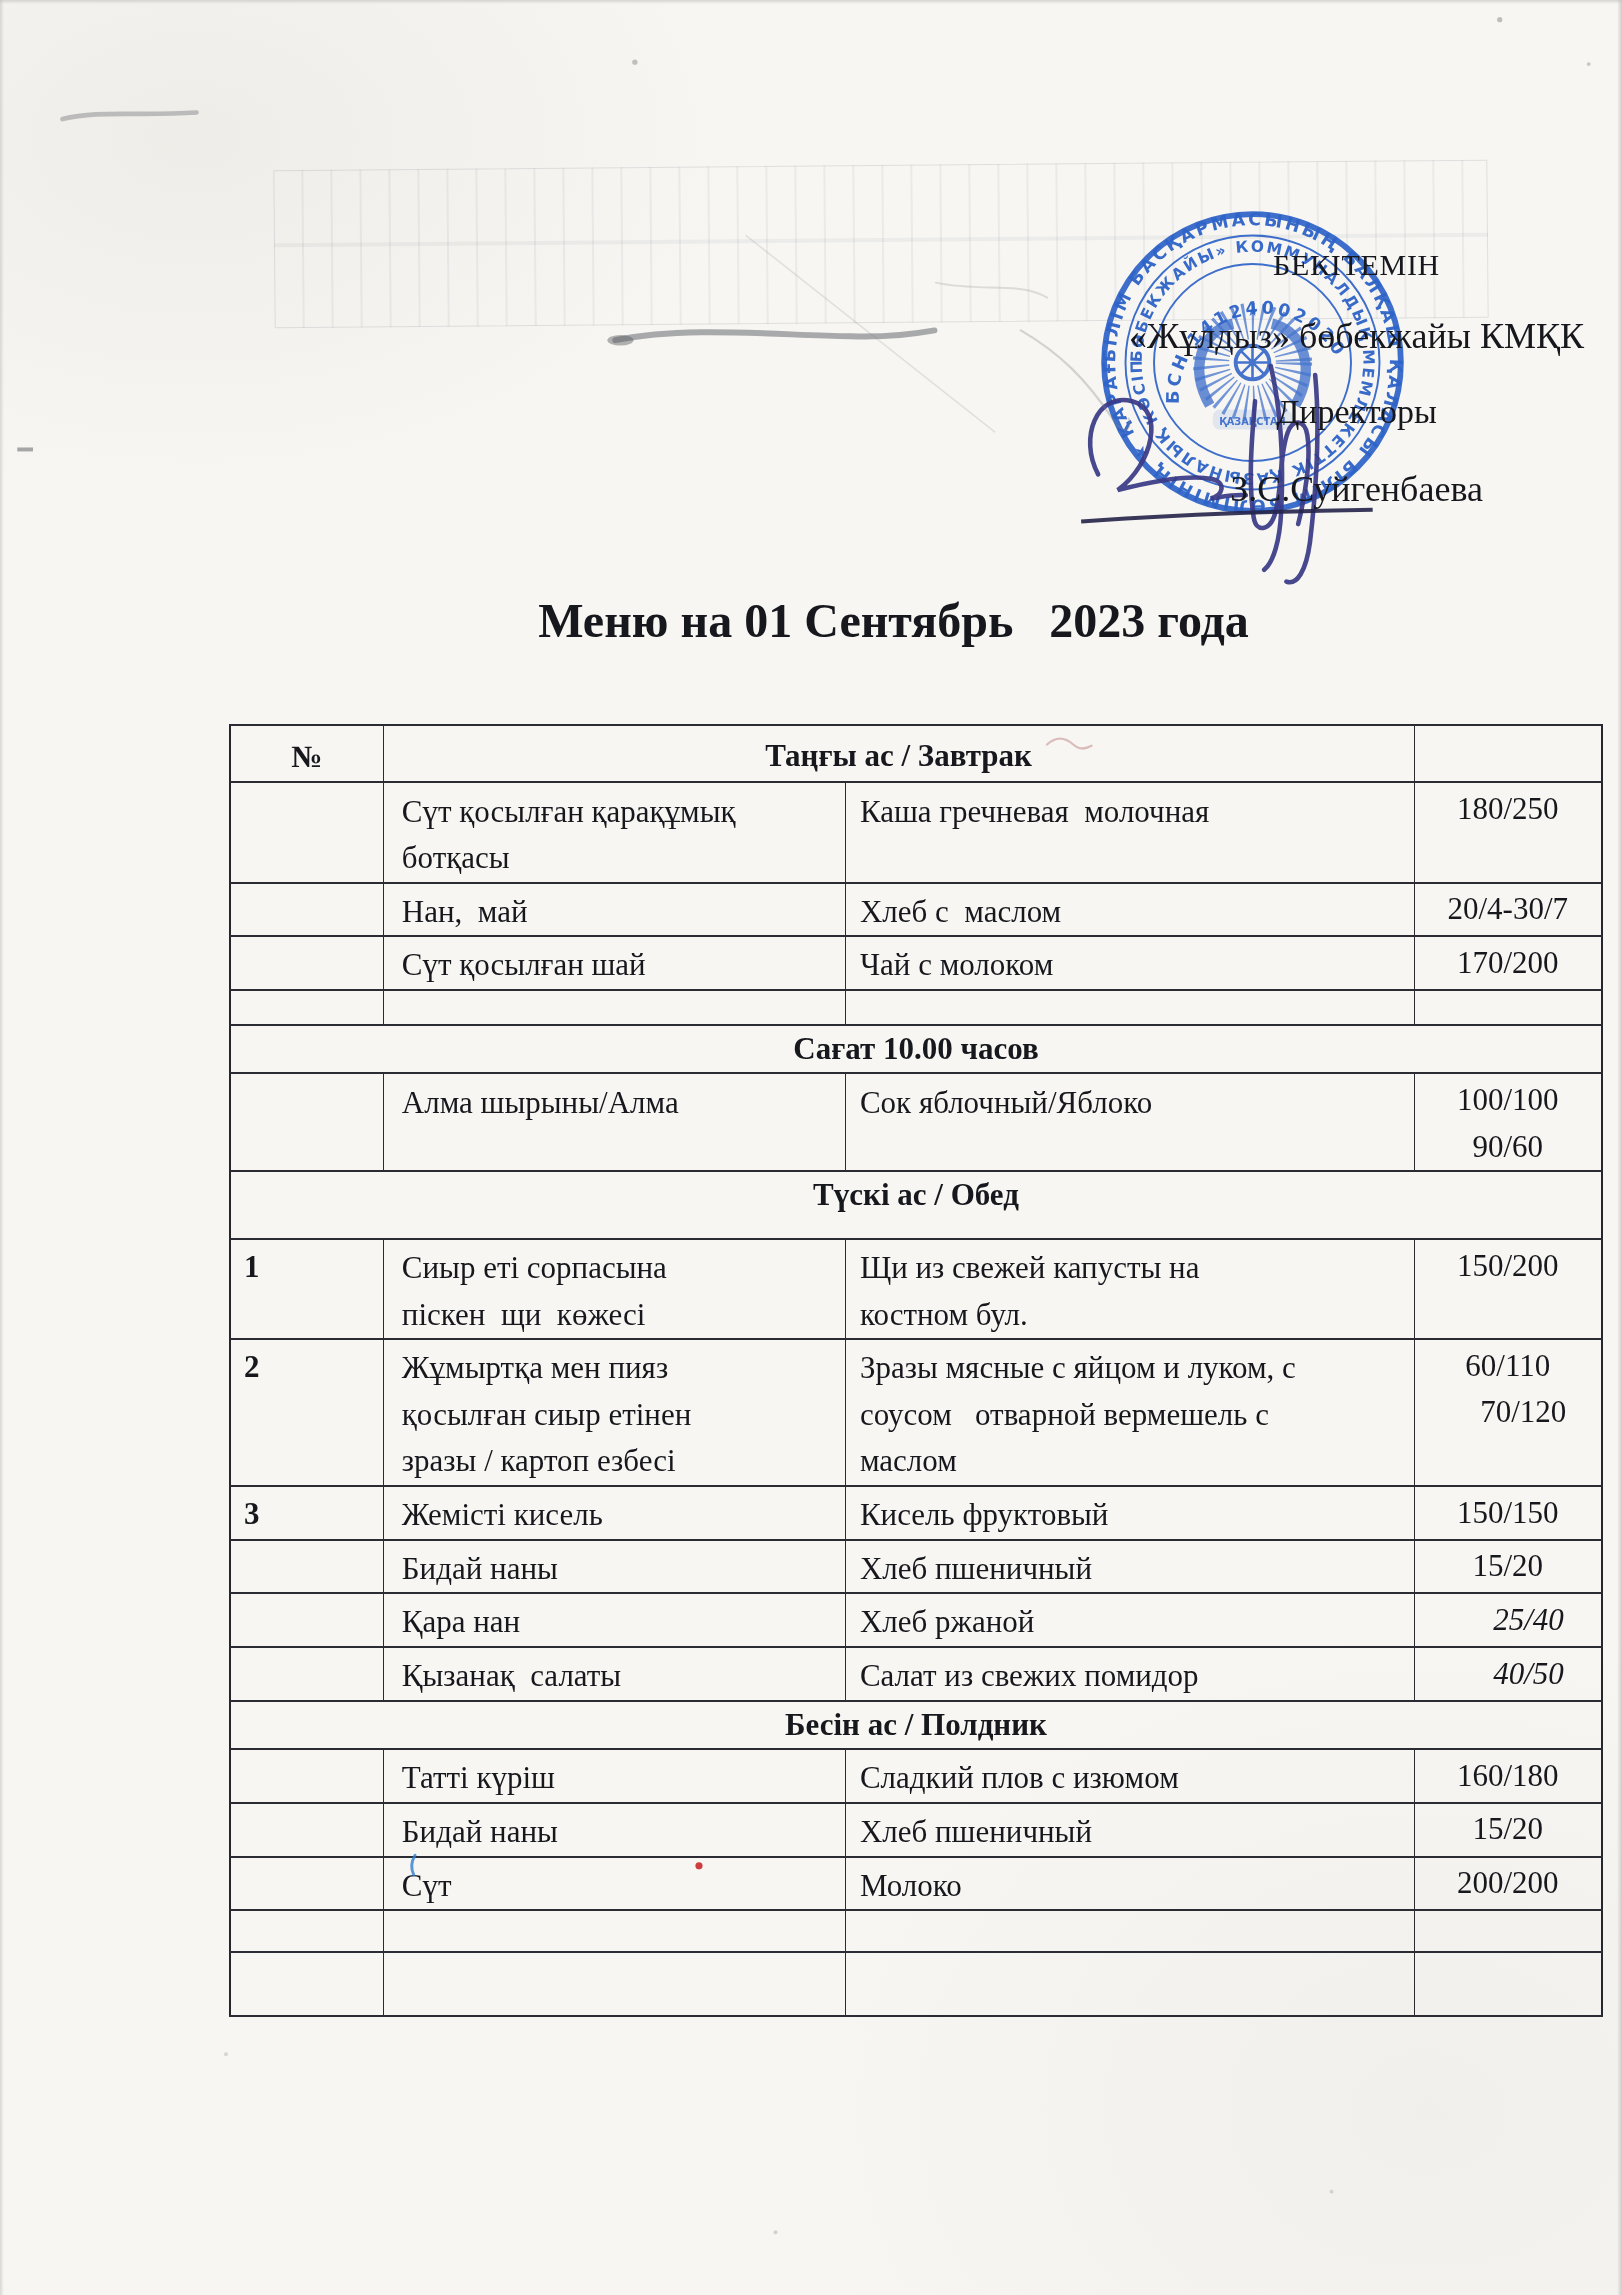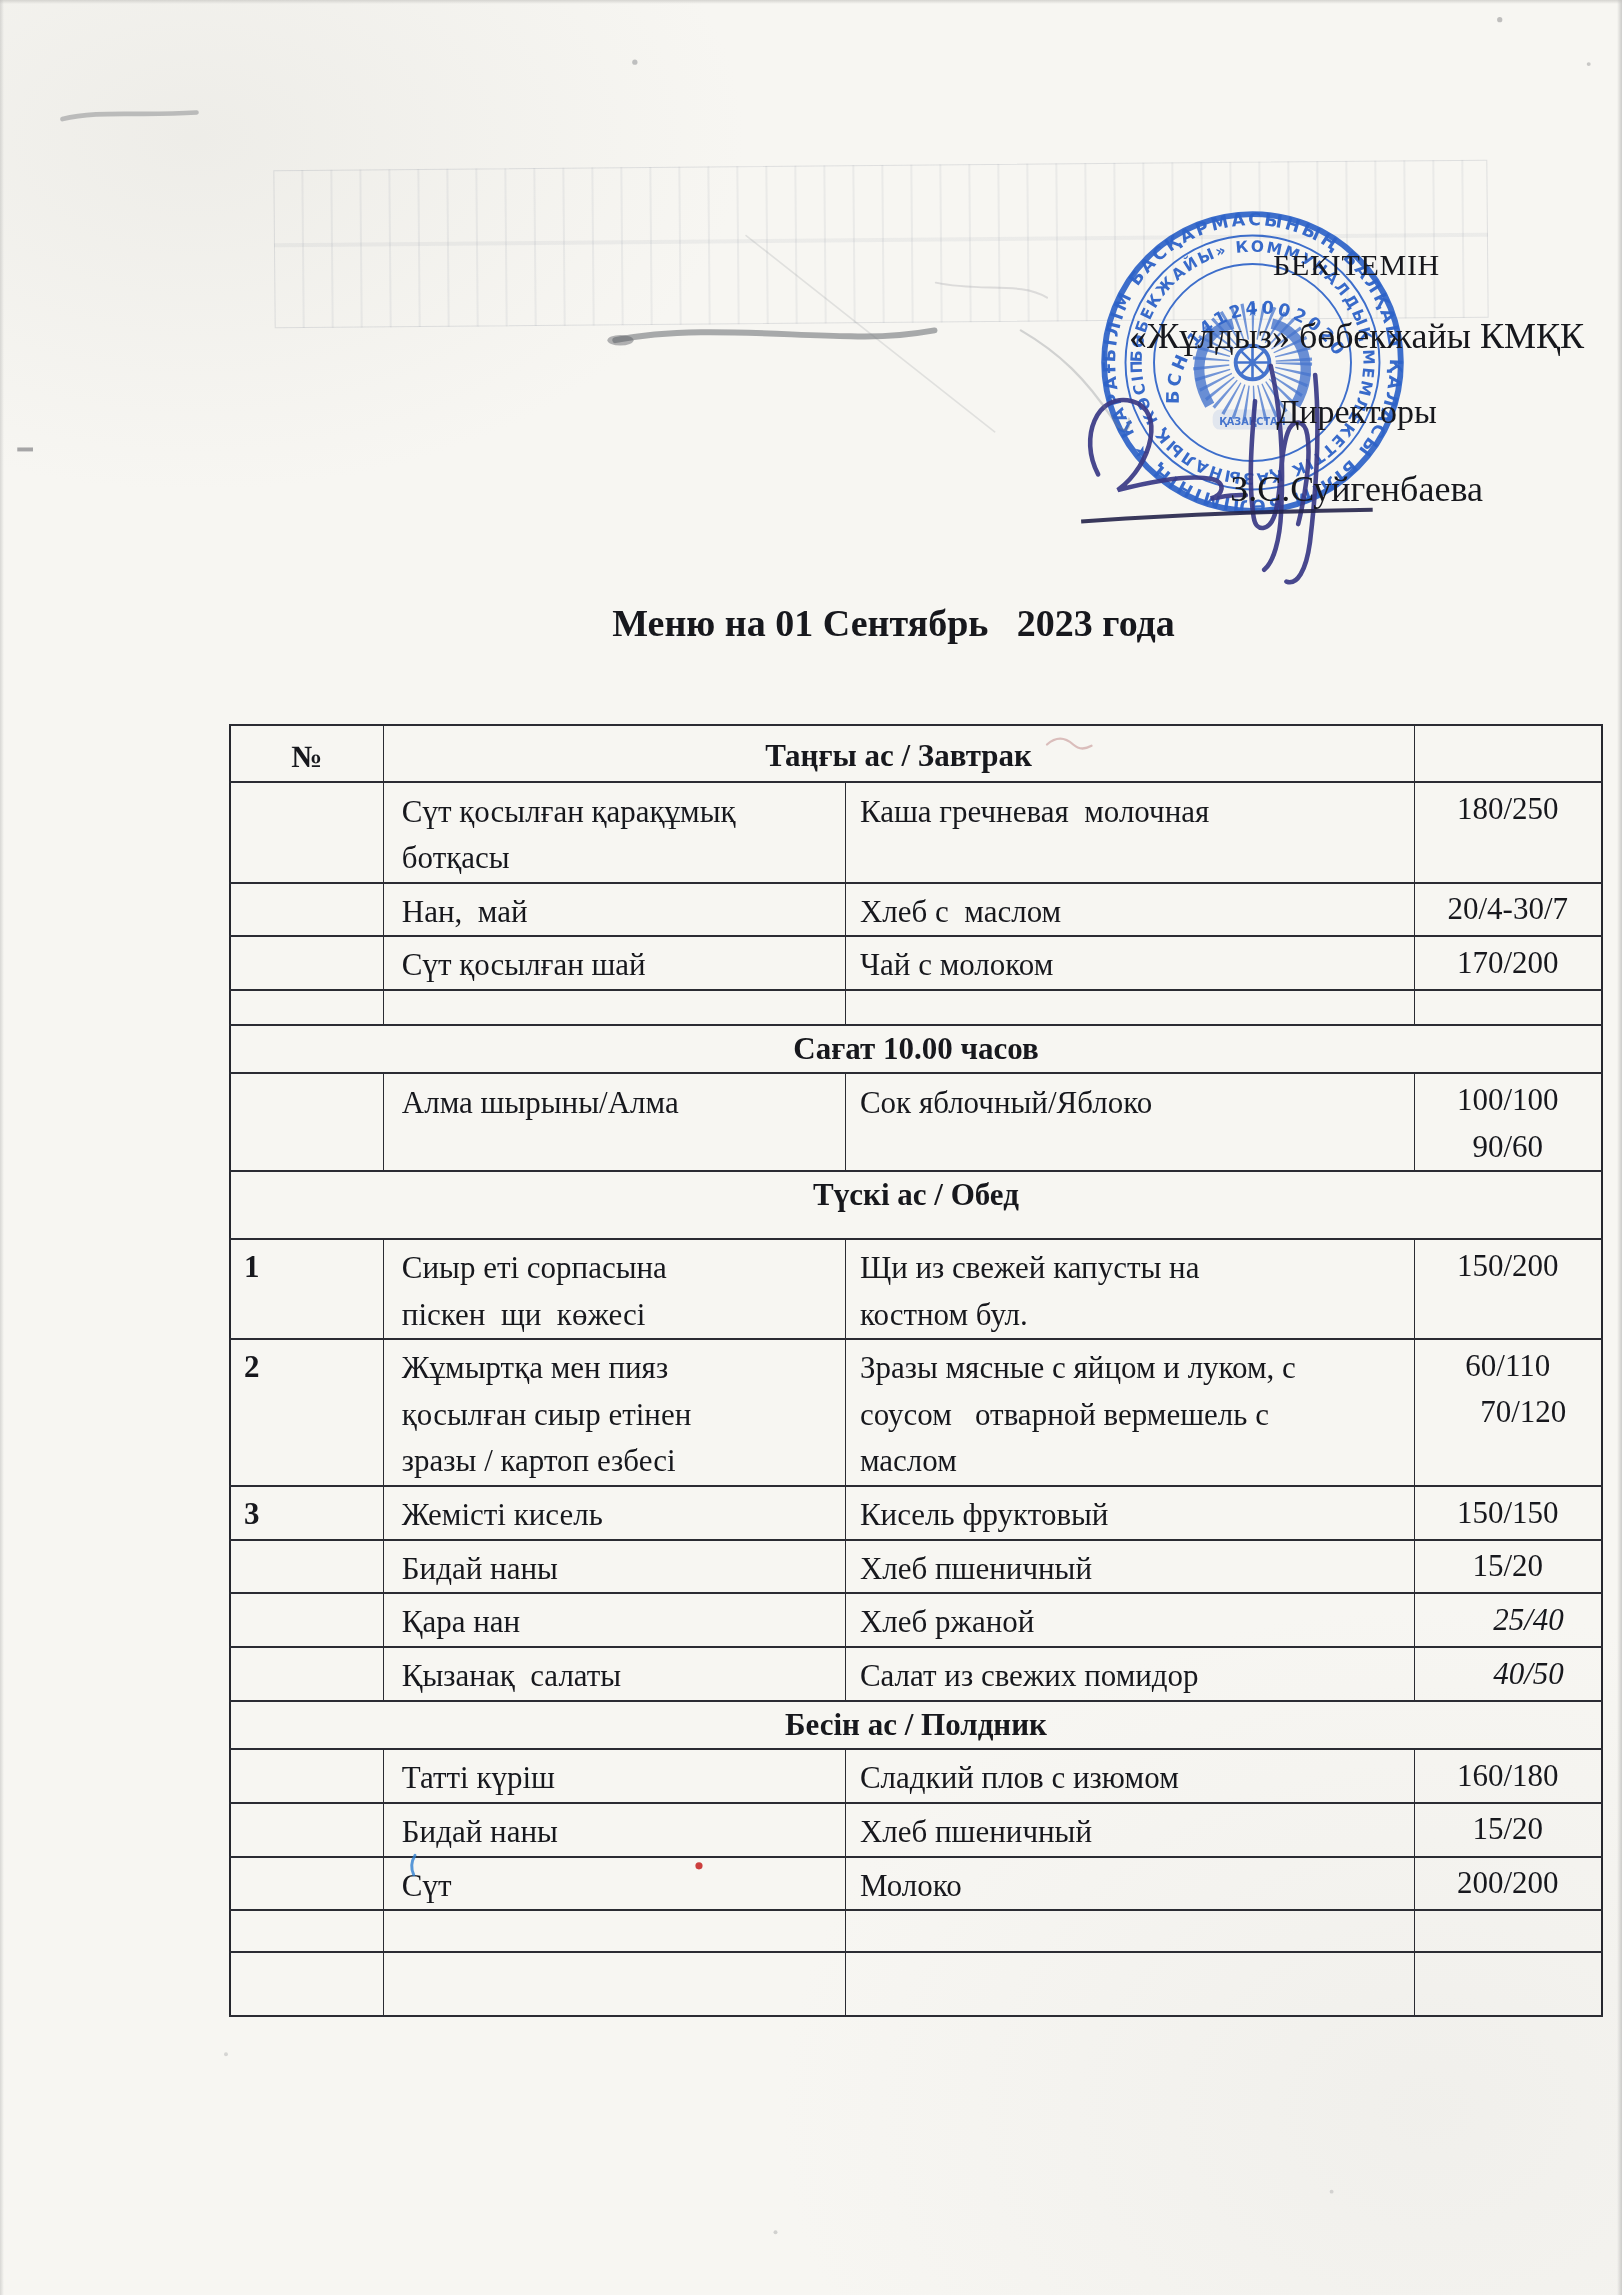--- a/index.html
+++ b/index.html
@@ -27,21 +27,21 @@
   
   .approval{position:absolute;top:250px;right:39px;text-align:center;line-height:1;z-index:4;}
   .approval .l1{font-size:30px;letter-spacing:0.7px;margin-bottom:38px;}
   .approval .l2{font-size:36px;margin-bottom:41px;}
   .approval .l3{font-size:34px;margin-bottom:42px;}
   .approval .l4{font-size:36px;}
 
   
   .title{position:absolute;left:164px;top:571px;width:1459px;text-align:center;font-weight:bold;z-index:4;}
   .title .t1{font-size:39px;letter-spacing:0.3px;white-space:pre;}
-  .title .t2{font-size:38px;margin-top:30px;white-space:pre;}
+  .title .t2{font-size:48px;margin-top:22px;white-space:pre;}
 
   
   table.menu{position:absolute;left:229px;top:724px;width:1373px;border-collapse:collapse;
     table-layout:fixed;z-index:4;}
   table.menu td{border:1.3px solid #2b2c33;border-top-width:2.6px;border-bottom-width:2.6px;
     vertical-align:top;font-size:31px;line-height:1.5;white-space:pre-wrap;overflow:hidden;}
   table.menu{border:2.6px solid #26272e;}
   td.col-num{padding:3.9px 0 0 13px;font-weight:bold;}
   td.col-kk{padding:5.2px 5.2px 0 18.3px;}
   td.col-ru{padding:5.2px 5.2px 0 14.4px;}

